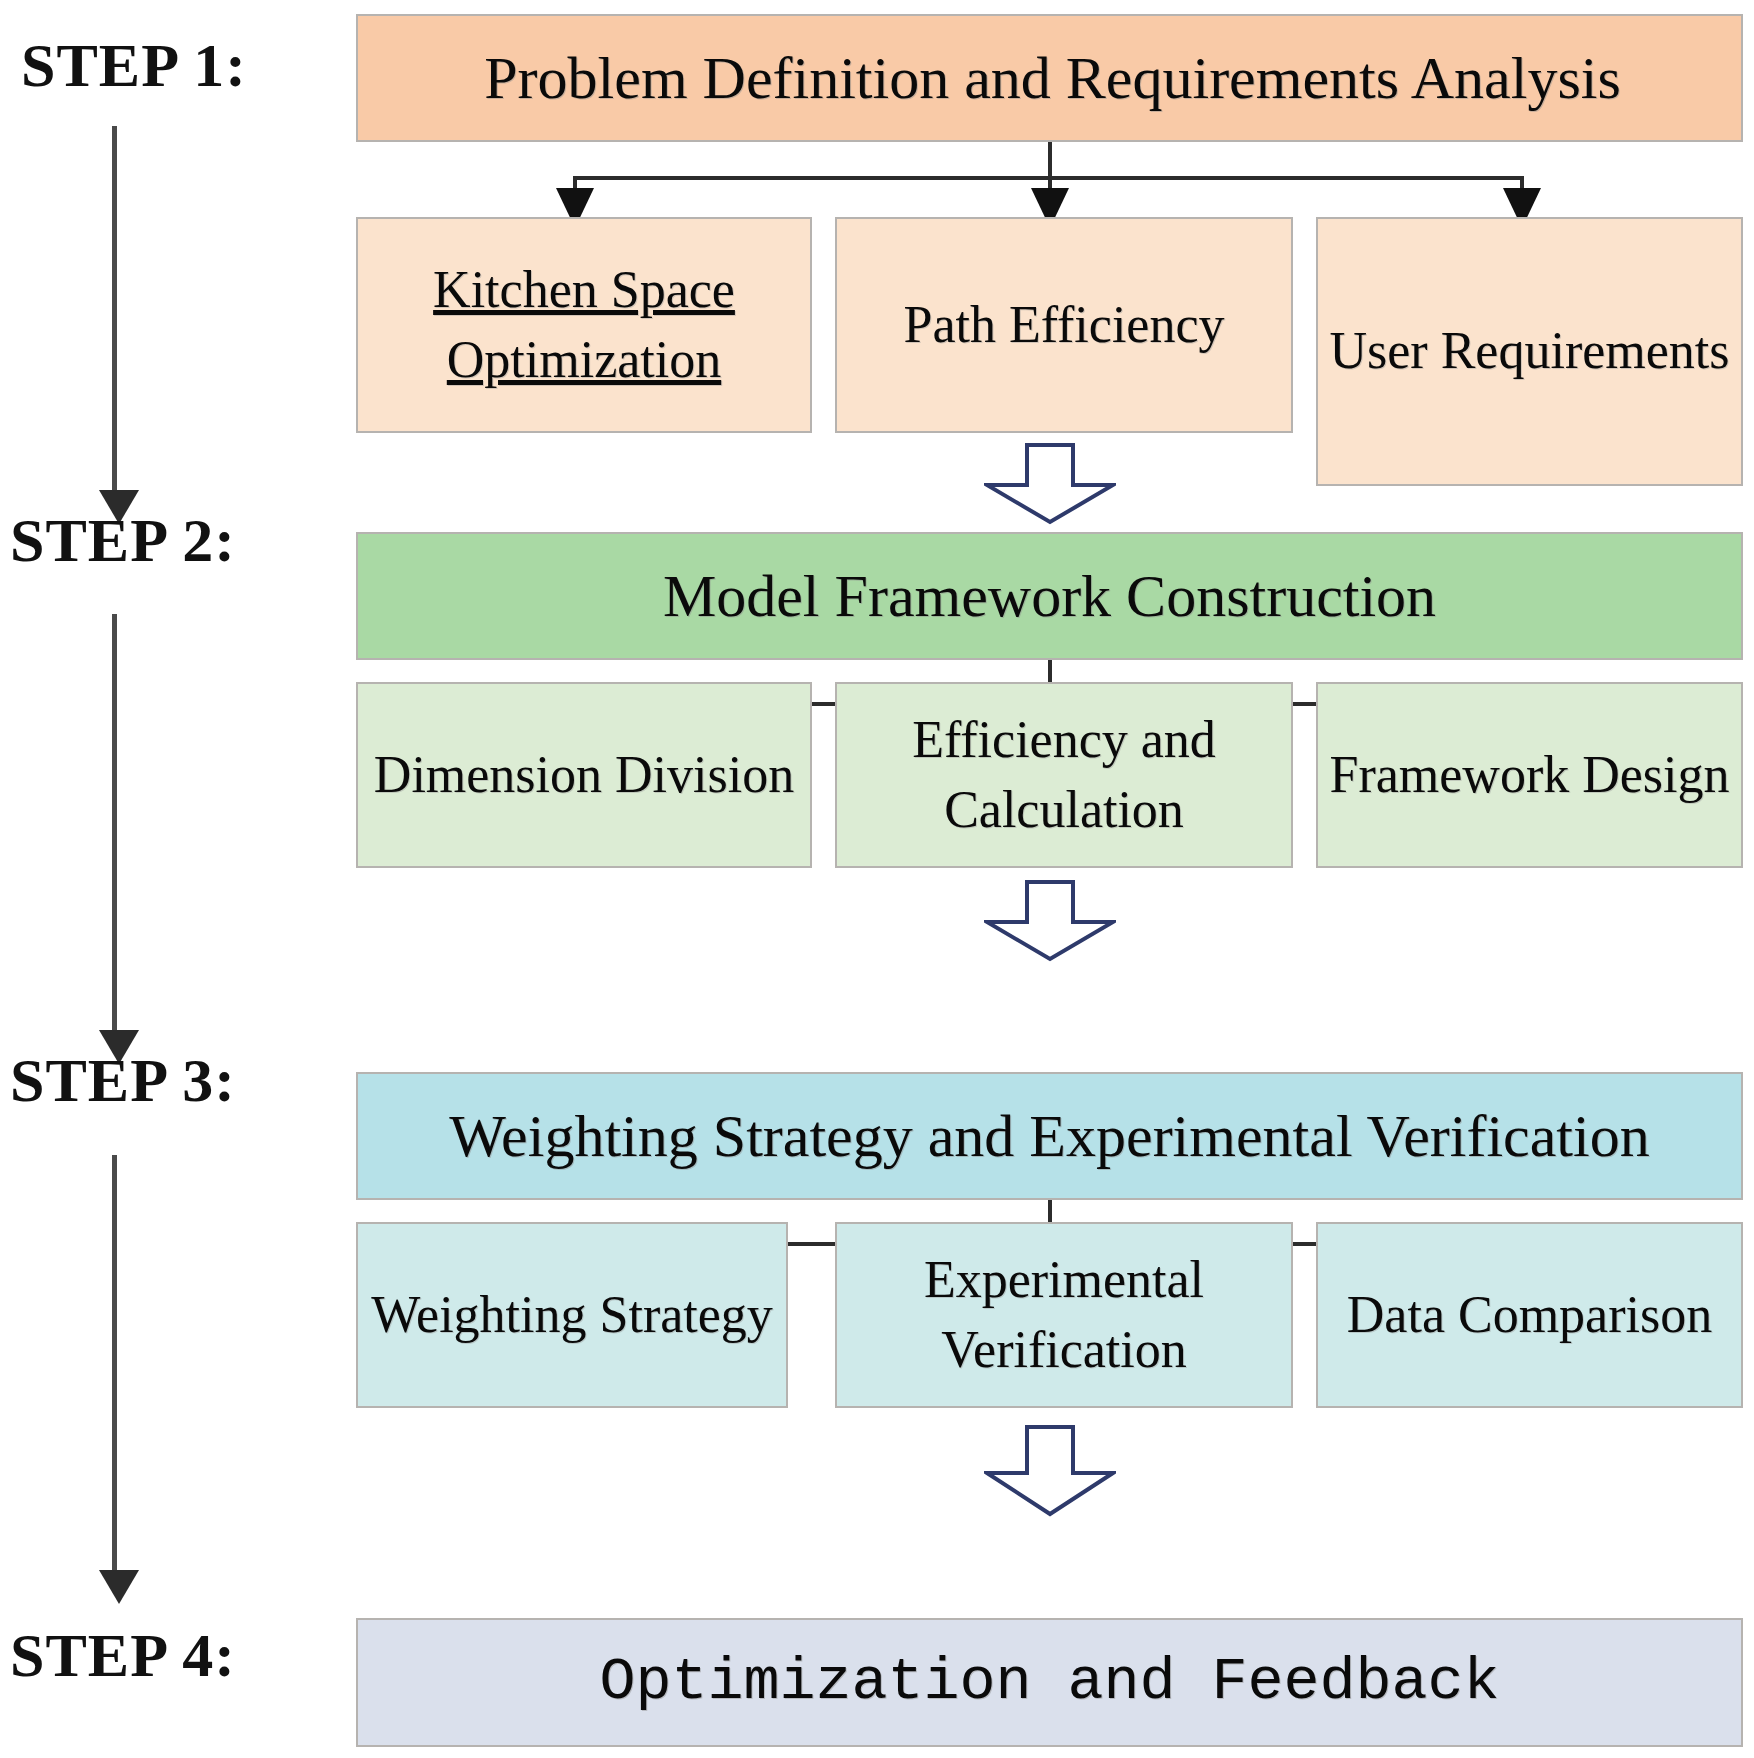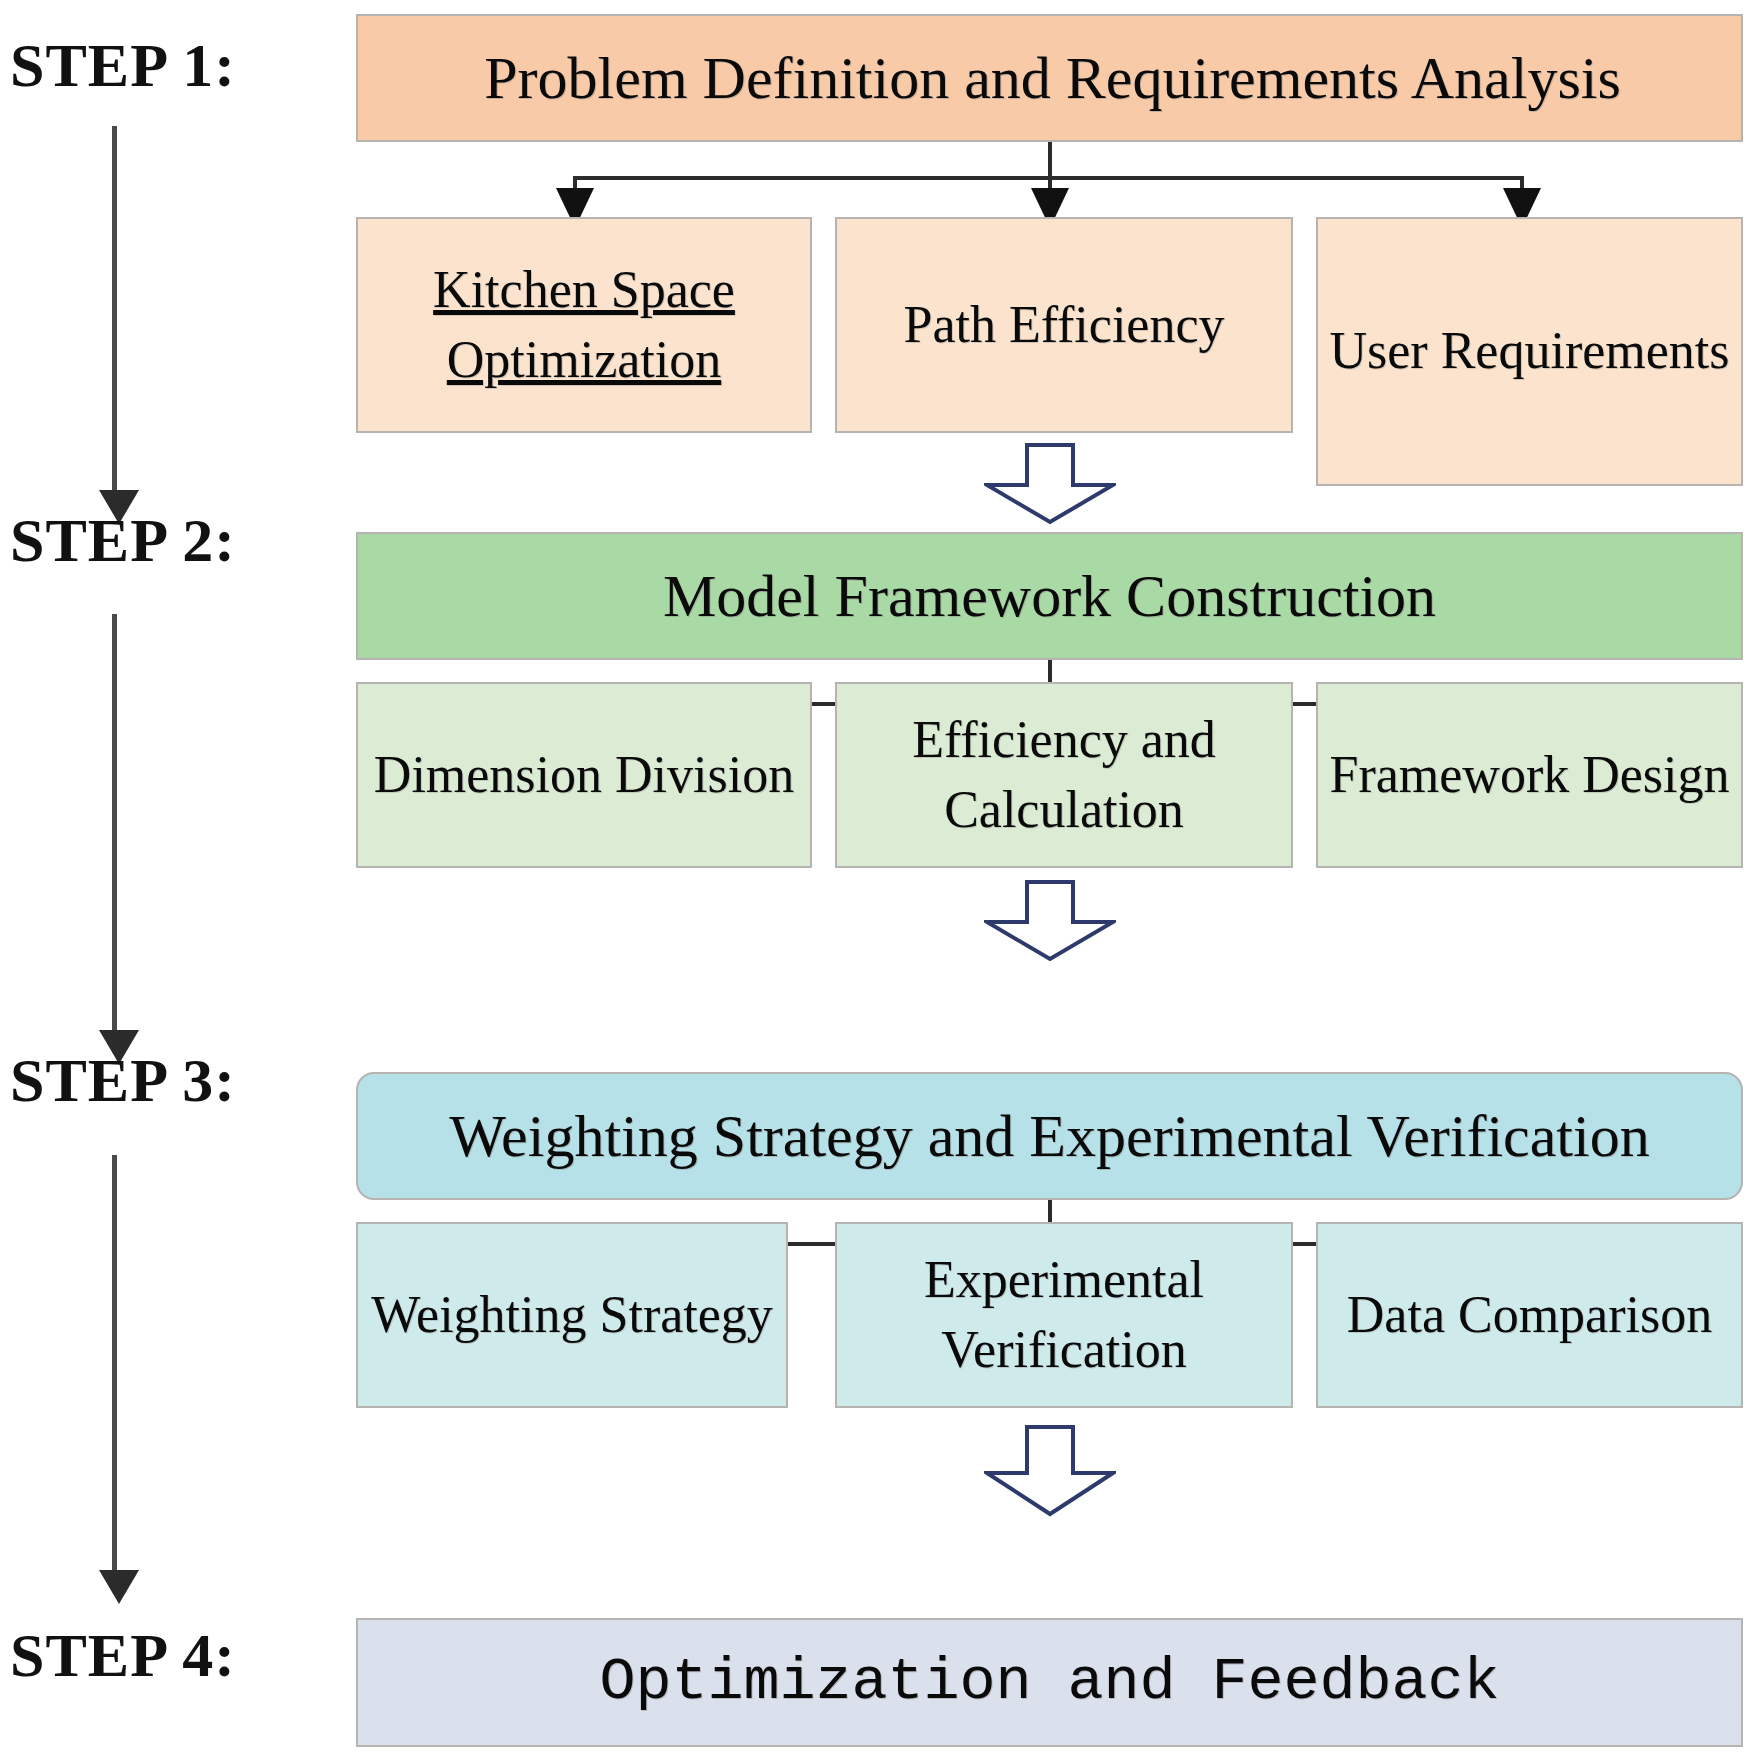--- a/index.html
+++ b/index.html
@@ -24,21 +24,21 @@
   .bar{
     position:absolute;left:356px;width:1387px;
     border:2px solid #b6b3b0;
     box-sizing:border-box;
     display:flex;align-items:center;justify-content:center;
     font-size:60px;line-height:1.05;white-space:nowrap;
     text-shadow:1px 1px 0 rgba(140,140,140,.45);
   }
   .bar.orange{background:#f9caa7;}
   .bar.green {background:#a9d9a4;}
-  .bar.blue  {background:#b6e1e8;border-radius:18px;}
+  .bar.blue  {background:#b6e1e8;}
   .bar.grey  {background:#dae0ec;font-family:Liberation Mono, monospace;}
 
   
   .sub{
     position:absolute;box-sizing:border-box;
     border:2px solid #b6b3b0;
     display:flex;align-items:center;justify-content:center;
     text-align:center;font-size:52px;line-height:1.35;
     text-shadow:1px 1px 0 rgba(150,150,150,.4);
     padding:4px 8px;
@@ -63,21 +63,21 @@
 
 <div class="spine" style="top:126px;height:380px;"></div>
 <div class="spine-head" style="left:99px;top:490px;"></div>
 
 <div class="spine" style="top:614px;height:432px;"></div>
 <div class="spine-head" style="left:99px;top:1030px;"></div>
 
 <div class="spine" style="top:1155px;height:430px;"></div>
 <div class="spine-head" style="left:99px;top:1570px;"></div>
 
-<div class="step-label" style="top:30px;">STEP 1:</div>
+<div class="step-label" style="top:30px;margin-left:11px;">STEP 1:</div>
 
 <div class="bar orange" style="top:14px;height:128px;padding-left:6px;">
   <span>Problem Definition and Requirements Analysis</span>
 </div>
 
 <div class="vline" style="left:1048px;top:142px;height:37px;"></div>
 <div class="hline" style="left:573px;top:176px;width:951px;"></div>
 <div class="vline" style="left:573px;top:176px;height:18px;"></div>
 <div class="vline" style="left:1048px;top:176px;height:18px;"></div>
 <div class="vline" style="left:1520px;top:176px;height:18px;"></div>

